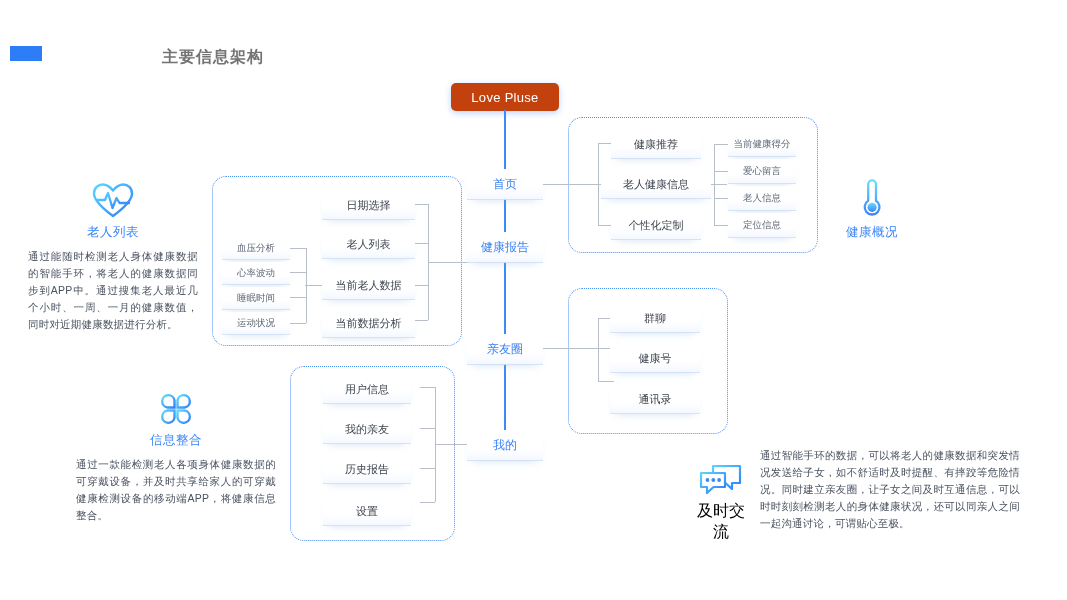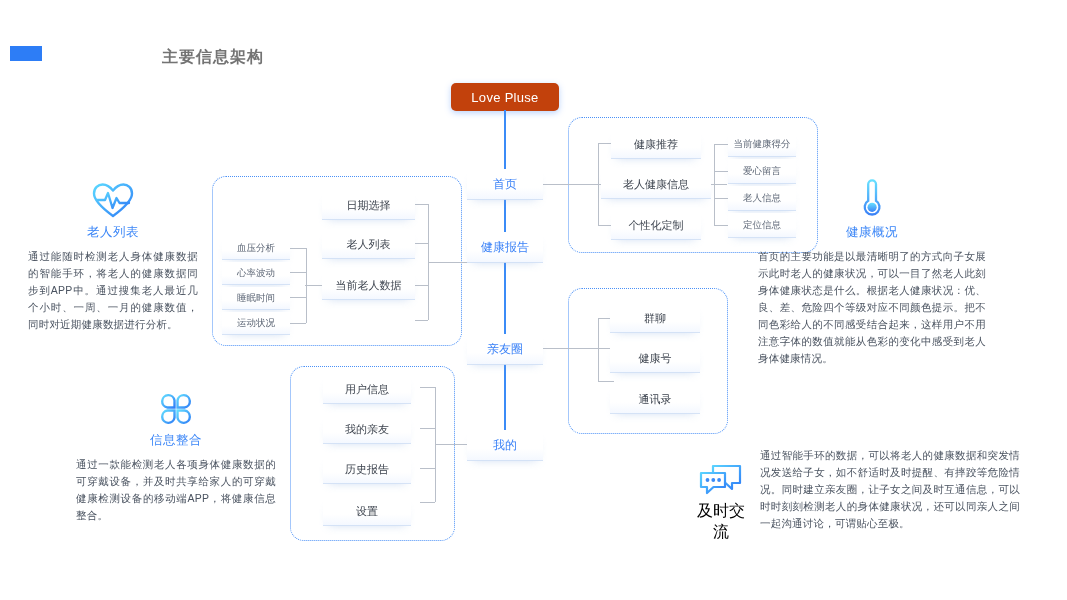--- a/index.html
+++ b/index.html
@@ -109,20 +109,21 @@
   <div class="ln h" style="left:428px;top:262px;width:39px;"></div>
   <div class="ln v" style="left:428px;top:204px;height:116px;"></div>
   <div class="ln h" style="left:415px;top:204px;width:13px;"></div>
   <div class="ln h" style="left:415px;top:243px;width:13px;"></div>
   <div class="ln h" style="left:415px;top:285px;width:13px;"></div>
   <div class="ln h" style="left:415px;top:320px;width:13px;"></div>
 
   <div class="card c-wide" style="left:322px;top:191px;width:93px;">日期选择</div>
   <div class="card c-wide" style="left:322px;top:230px;width:93px;">老人列表</div>
   <div class="card c-wide" style="left:322px;top:271px;width:93px;">当前老人数据</div>
+  <div class="card c-wide" style="left:322px;top:309px;width:93px;">当前数据分析</div>
 
   <div class="ln h" style="left:305px;top:285px;width:17px;"></div>
   <div class="ln v" style="left:306px;top:248px;height:75px;"></div>
   <div class="ln h" style="left:290px;top:248px;width:16px;"></div>
   <div class="ln h" style="left:290px;top:272px;width:16px;"></div>
   <div class="ln h" style="left:290px;top:297px;width:16px;"></div>
   <div class="ln h" style="left:290px;top:323px;width:16px;"></div>
 
   <div class="card c-small" style="left:222px;top:237px;width:68px;">血压分析</div>
   <div class="card c-small" style="left:222px;top:262px;width:68px;">心率波动</div>
@@ -212,21 +213,20 @@
           <path d="M16.2 24.8 V8.2 a3.9 3.9 0 0 1 7.8 0 V24.8 a7.4 7.4 0 1 1 -7.8 0 Z"></path>
           <line x1="27" y1="7.5" x2="33" y2="7.5"></line>
           <line x1="27" y1="11.5" x2="33" y2="11.5"></line>
           <line x1="27" y1="15.5" x2="33" y2="15.5"></line>
         </g>
         <path d="M20.1 13 V28.3" stroke="url(#gT)" stroke-width="3.6" stroke-linecap="round" fill="none"></path>
         <circle cx="20.1" cy="31.3" r="4.6" fill="url(#gT)"></circle>
       </svg>
     </div>
     <div class="ttl">健康概况</div>
-    <div class="bd">首页的主要功能是以最清晰明了的方式向子女展示此时老人的健康状况，可以一目了然老人此刻身体健康状态是什么。根据老人健康状况：优、良、差、危险四个等级对应不同颜色提示。把不同色彩给人的不同感受结合起来，这样用户不用注意字体的数值就能从色彩的变化中感受到老人身体健康情况。</div>
   </div>
 
   <div class="info-row" style="left:690px;top:447px;width:330px;">
     <div class="col" style="margin-top:16px;">
       <div class="ic" style="height:36px;">
         <svg width="46" height="36" viewBox="0 0 46 36">
           <defs>
             <linearGradient id="gB" x1="0" y1="0" x2="1" y2="1">
               <stop offset="0" stop-color="#5ad2ff"></stop>
                 <stop offset="1" stop-color="#2f7df7"></stop>

